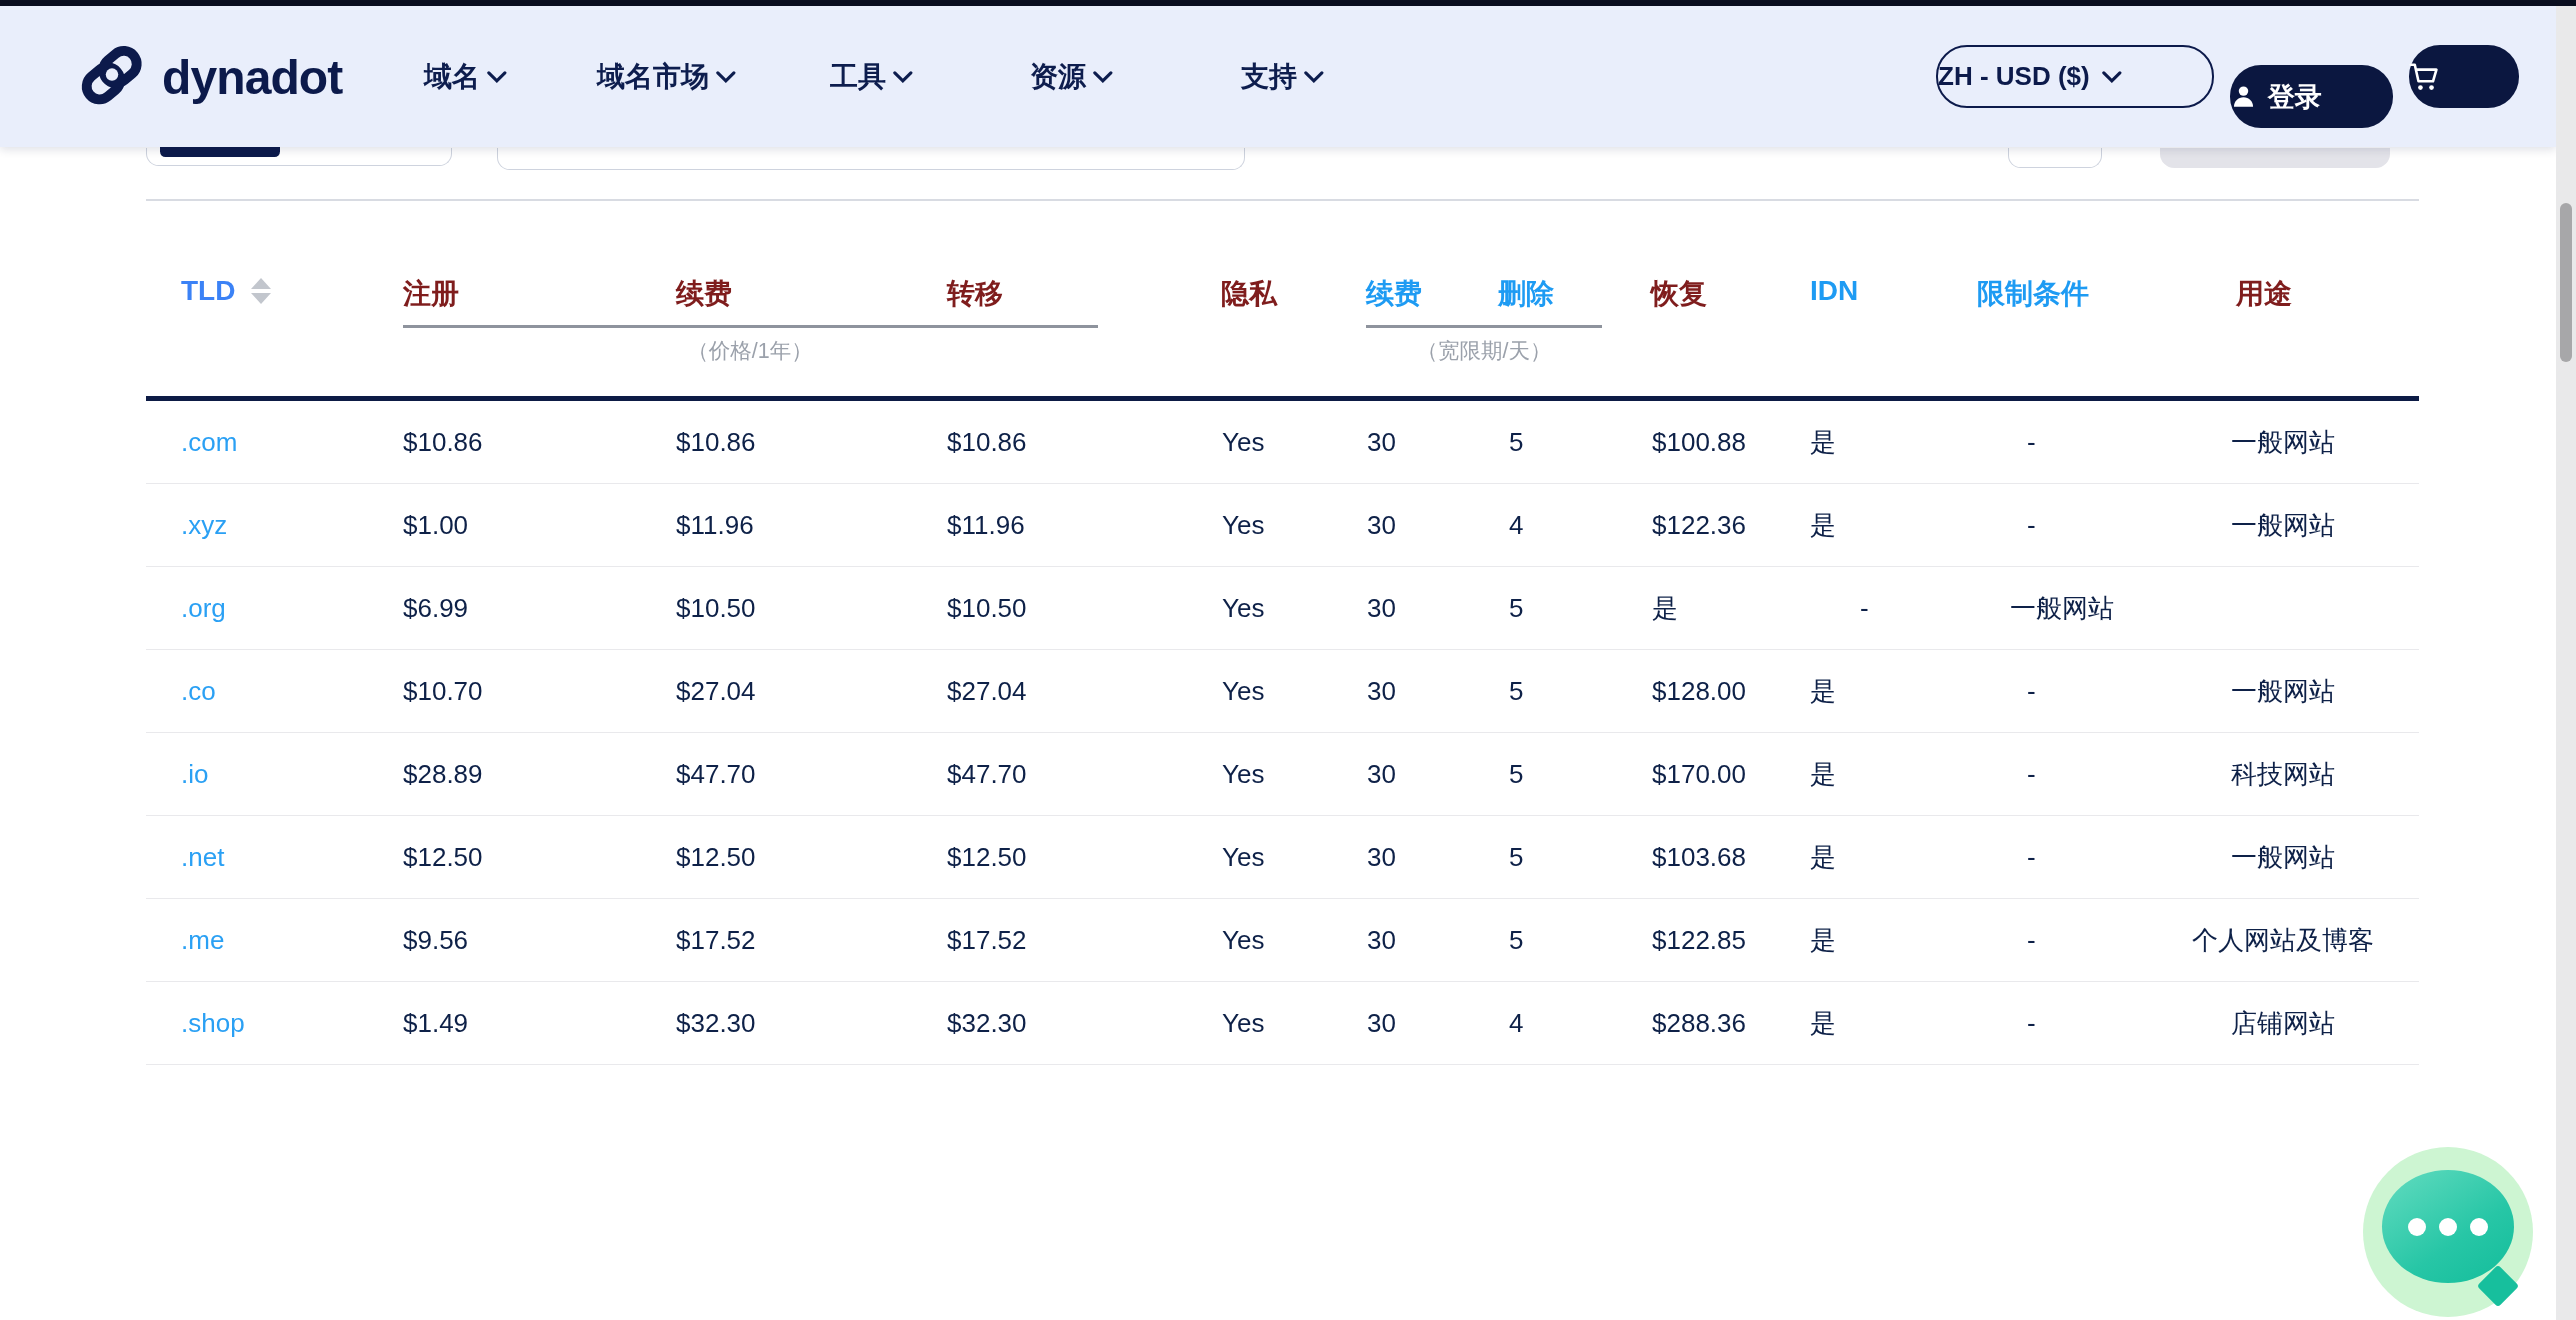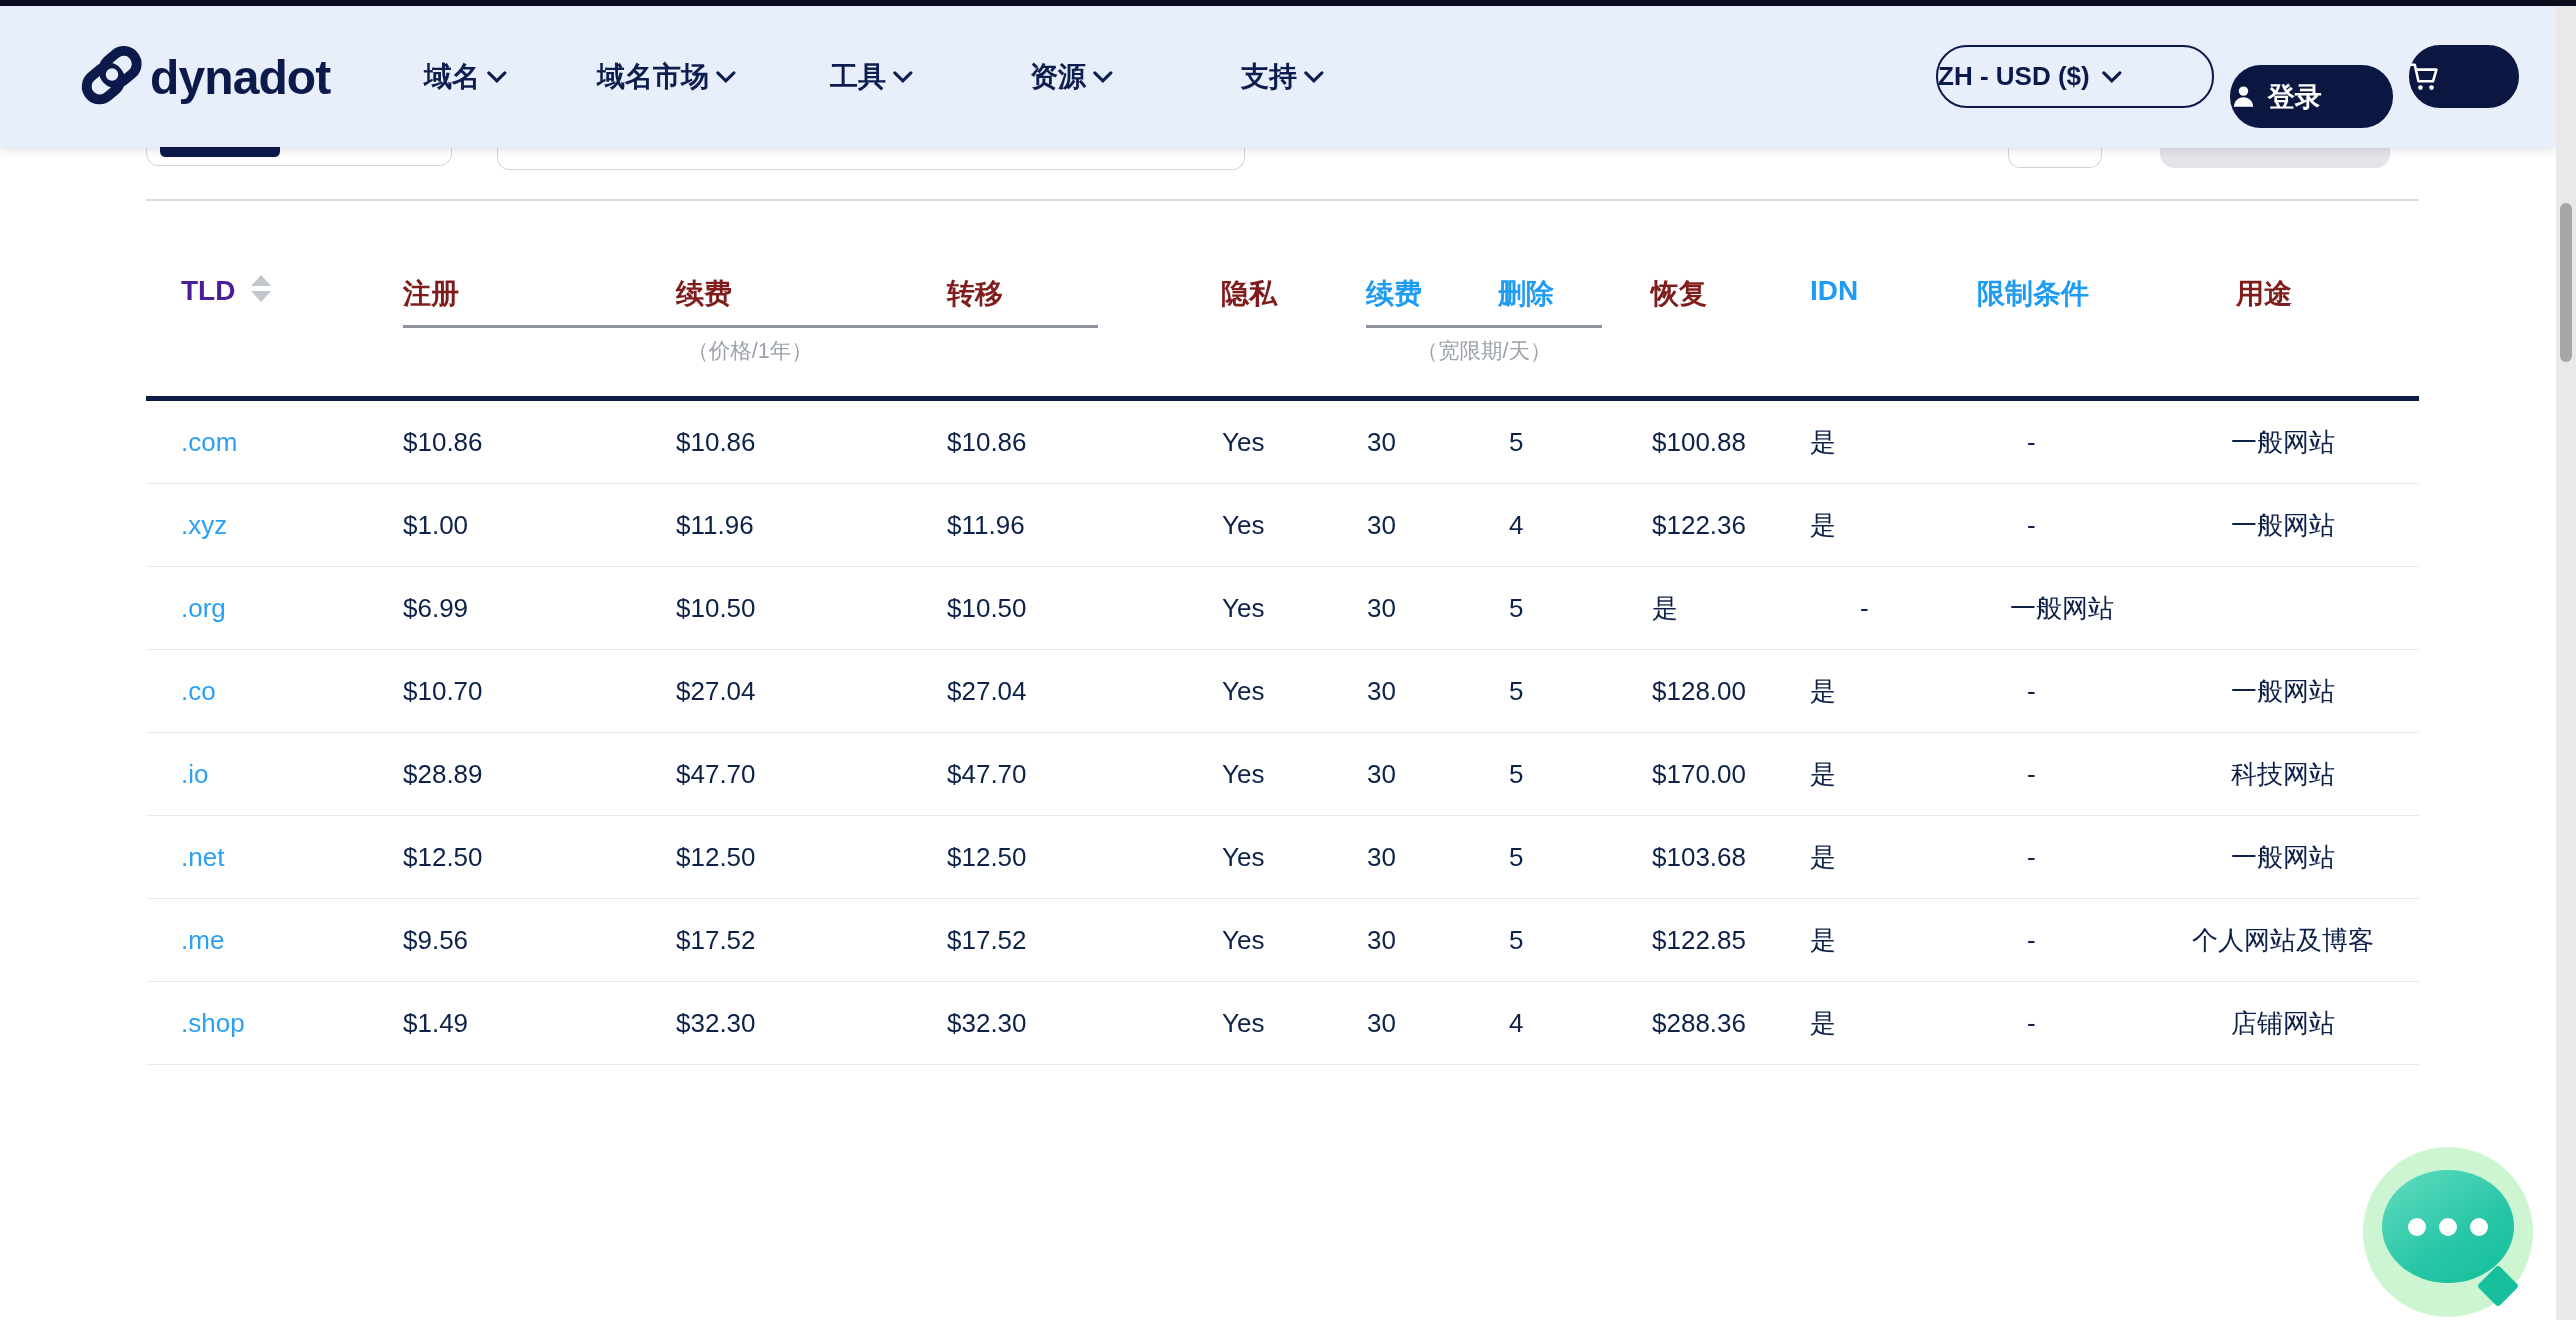--- a/index.html
+++ b/index.html
@@ -6,21 +6,21 @@
   html,body { width:2576px; height:1320px; overflow:hidden; background:#ffffff;
               font-family:"Liberation Sans","DejaVu Sans",sans-serif; }
 
   
   .topbar { position:absolute; left:0; top:0; width:2576px; height:6.3px; background:#0a0e1f; }
 
   
   .header { position:absolute; left:0; top:6.3px; width:2556px; height:141px;
             background:#e9eefb; box-shadow:0 2.7px 9px rgba(20,30,70,.14); z-index:30; }
   .logo { position:absolute; left:79px; top:50%; transform:translateY(-50%);
-          display:flex; align-items:center; gap:5px; cursor:pointer; }
+          display:flex; align-items:center; gap:17px; cursor:pointer; }
   .logo-text { font-size:48px; font-weight:bold; color:#0c1a4b; letter-spacing:-0.9px; }
   .nav-item { position:absolute; top:50%; transform:translateY(-50%);
               display:flex; align-items:center; gap:7px; font-size:28px; font-weight:600;
               color:#0d1d4e; cursor:pointer; white-space:nowrap; }
   .chev { width:19.7px; height:12.5px; display:inline-block; }
   .pill { position:absolute; top:39px; height:63px; border-radius:31px; display:flex;
           align-items:center; justify-content:flex-start; cursor:pointer; }
   .pill.locale { left:1936px; width:278px; border:2.7px solid #0c1a4b; color:#0c1a4b;
                  font-size:26px; font-weight:600; gap:12.5px; background:transparent; }
   .pill.dark { background:#0b1740; color:#ffffff; font-size:27px; font-weight:600; gap:10.7px; }
@@ -35,21 +35,21 @@
               background:#0c1a4b; border-bottom-left-radius:5.4px; border-bottom-right-radius:5.4px; }
   .search{ left:497px;  top:148px; width:748px; height:21.5px; }
   .mini  { left:2008px; top:148px; width:94px; height:19.7px; }
   .graybtn { position:absolute; left:2160px; top:148px; width:230px; height:19.7px; z-index:10;
              background:#e3e3e9; border-bottom-left-radius:14.3px; border-bottom-right-radius:14.3px; }
   .top-divider { position:absolute; left:146px; top:199px; width:2273px; height:1.8px; background:#d8dbe2; }
 
   
   .thead { position:absolute; left:146px; top:250px; width:2273px; height:146px; }
   .hlabel { position:absolute; top:25px; font-size:28px; font-weight:bold; color:#7f1d1d; white-space:nowrap; }
-  .hlabel.gray { color:#4c1d95; font-weight:600; display:flex; align-items:flex-start; gap:16px; }
+  .hlabel.gray { color:#3b82f6; font-weight:600; display:flex; align-items:center; gap:16px; }
   .hlabel.blue { color:#1e9bf3; cursor:pointer; }
   .sort-icon { display:inline-flex; flex-direction:column; gap:4.5px; cursor:pointer; }
   .sort-icon .up   { width:0; height:0; border-left:10.7px solid transparent; border-right:10.7px solid transparent; border-bottom:11.6px solid #c2c6cd; }
   .sort-icon .down { width:0; height:0; border-left:10.7px solid transparent; border-right:10.7px solid transparent; border-top:11.6px solid #c2c6cd; }
   .group-line { position:absolute; top:75px; height:2.7px; background:#8e939d; }
   .group-note { position:absolute; top:86px; transform:translateX(-50%); font-size:21.5px; color:#9ba1ab; white-space:nowrap; }
 
   .tborder { position:absolute; left:146px; top:396px; width:2273px; height:4.5px; background:#0d1b45; }
   .tbody { position:absolute; left:146px; top:401px; width:2273px; }
   .tr { display:grid; grid-template-columns:222px 273px 271px 275px 145px 142px 143px 158px 167px 170px 272px;

